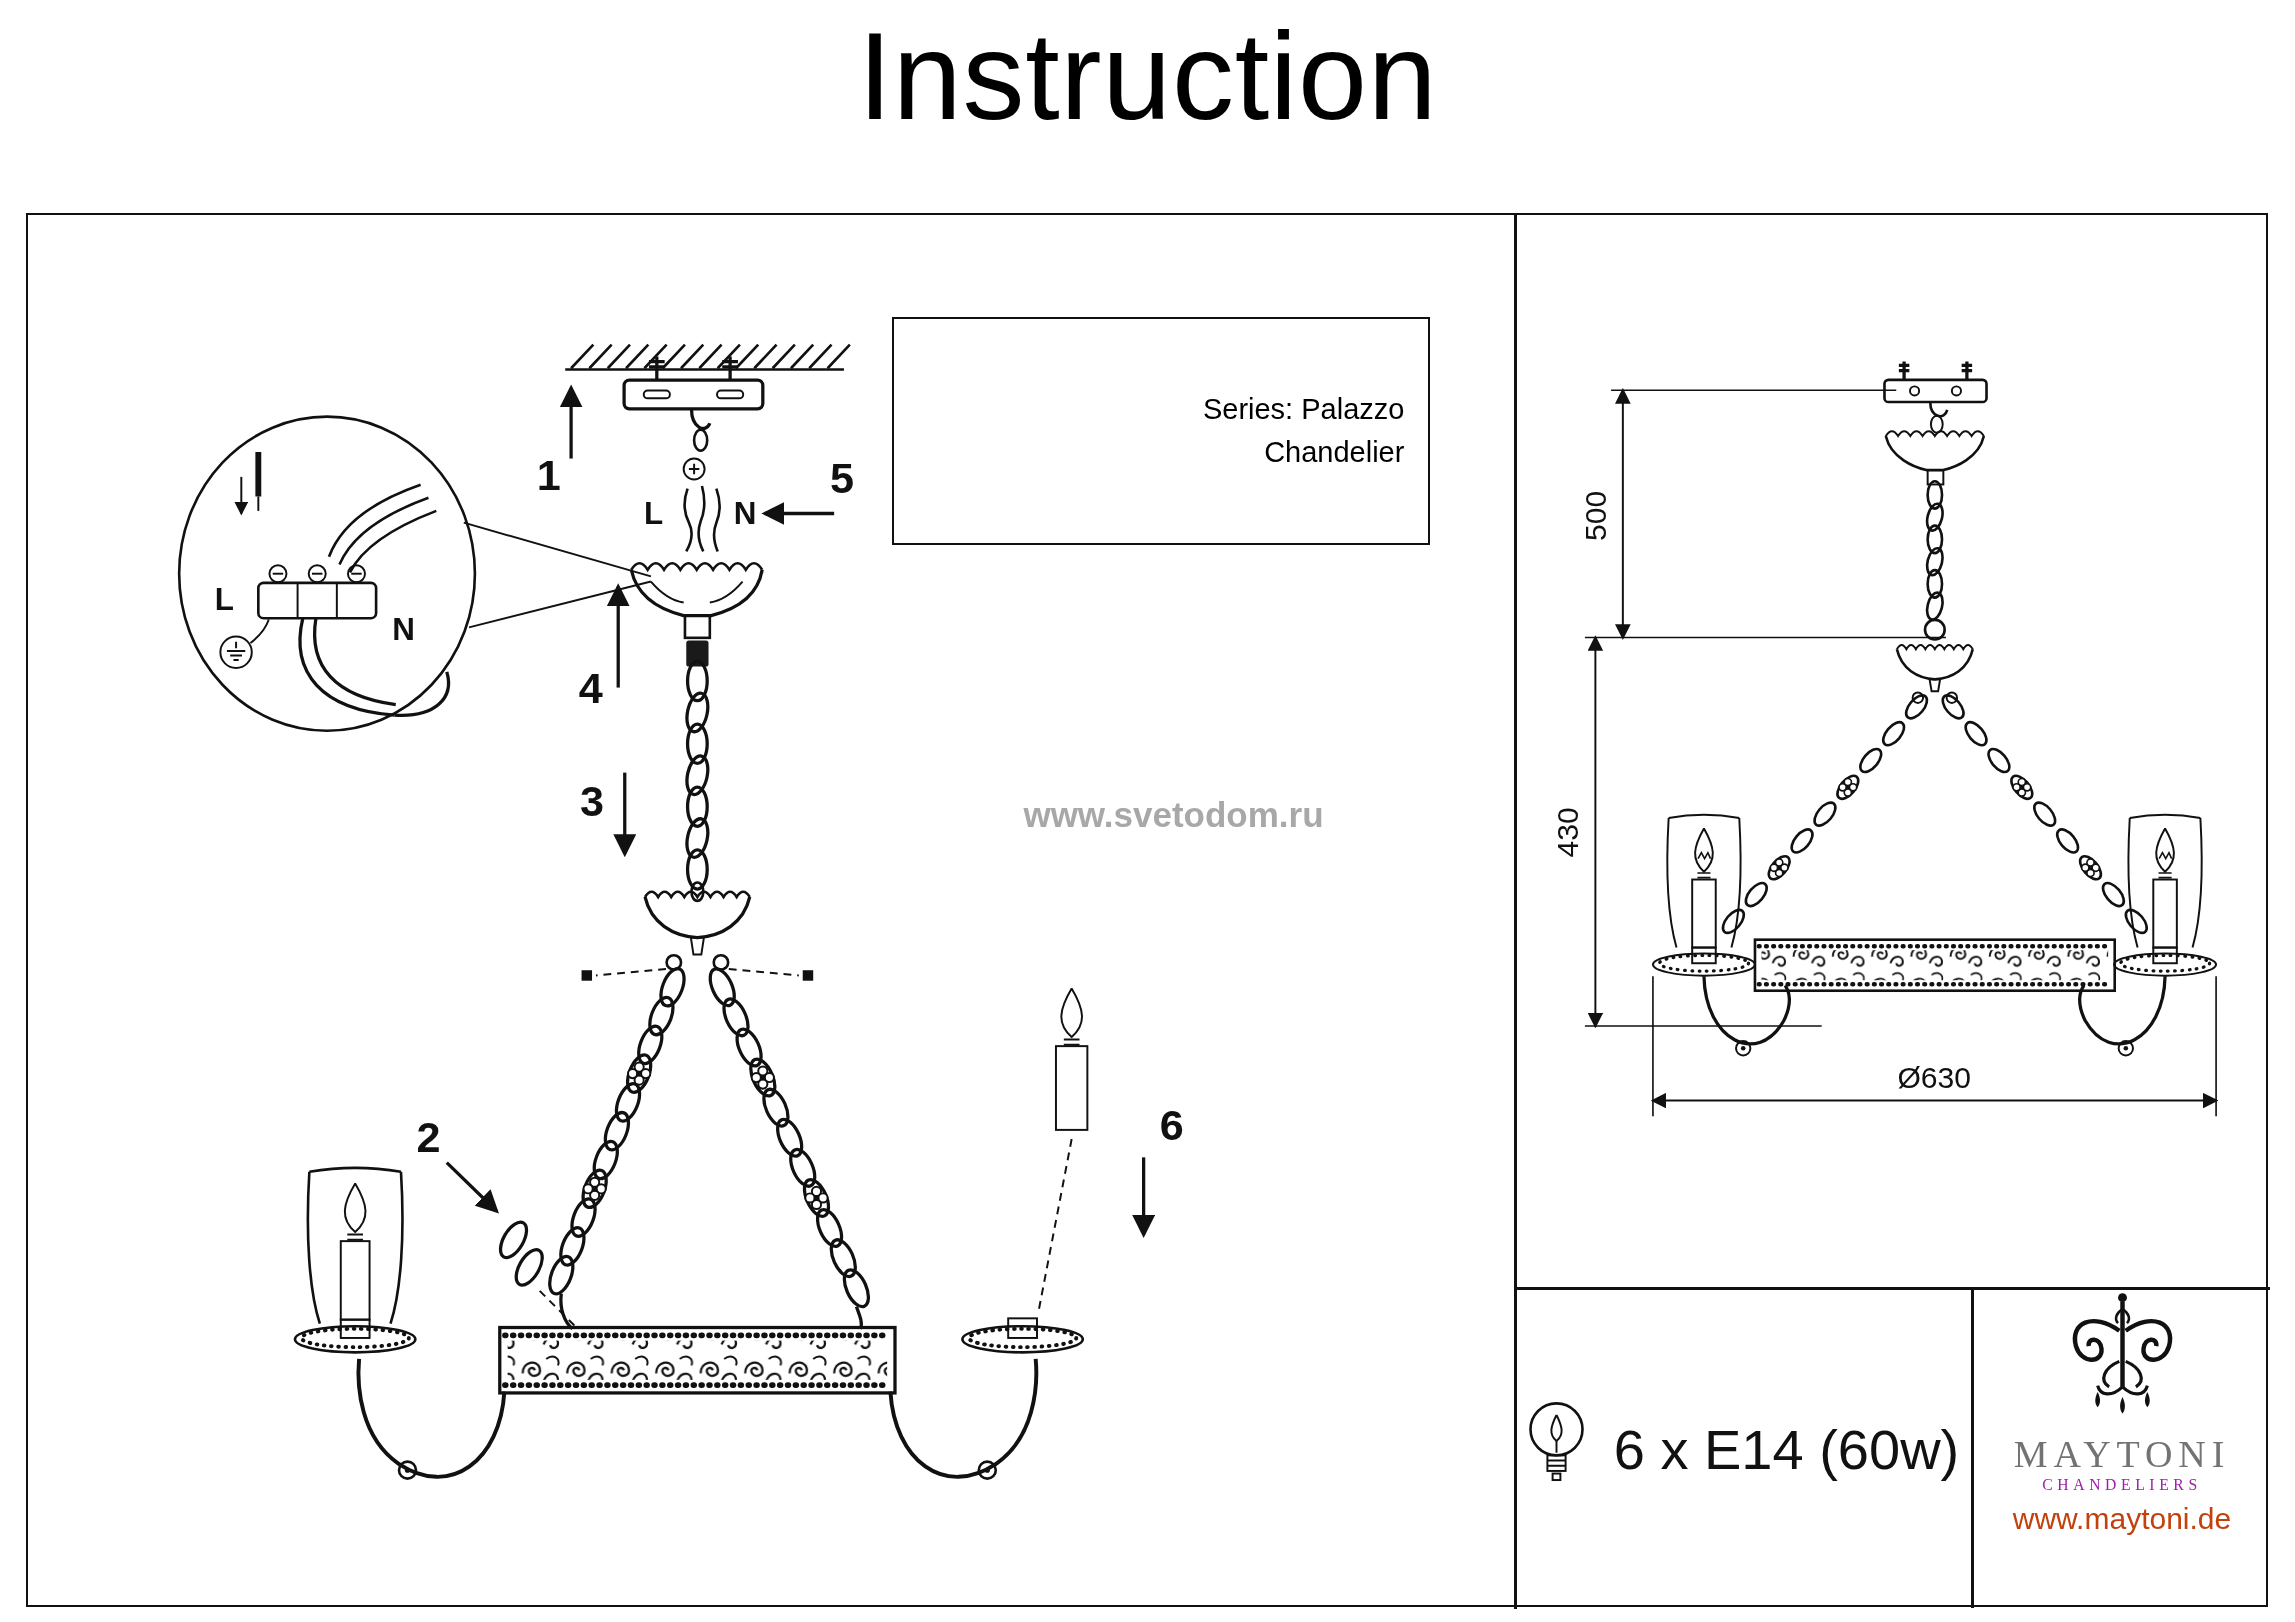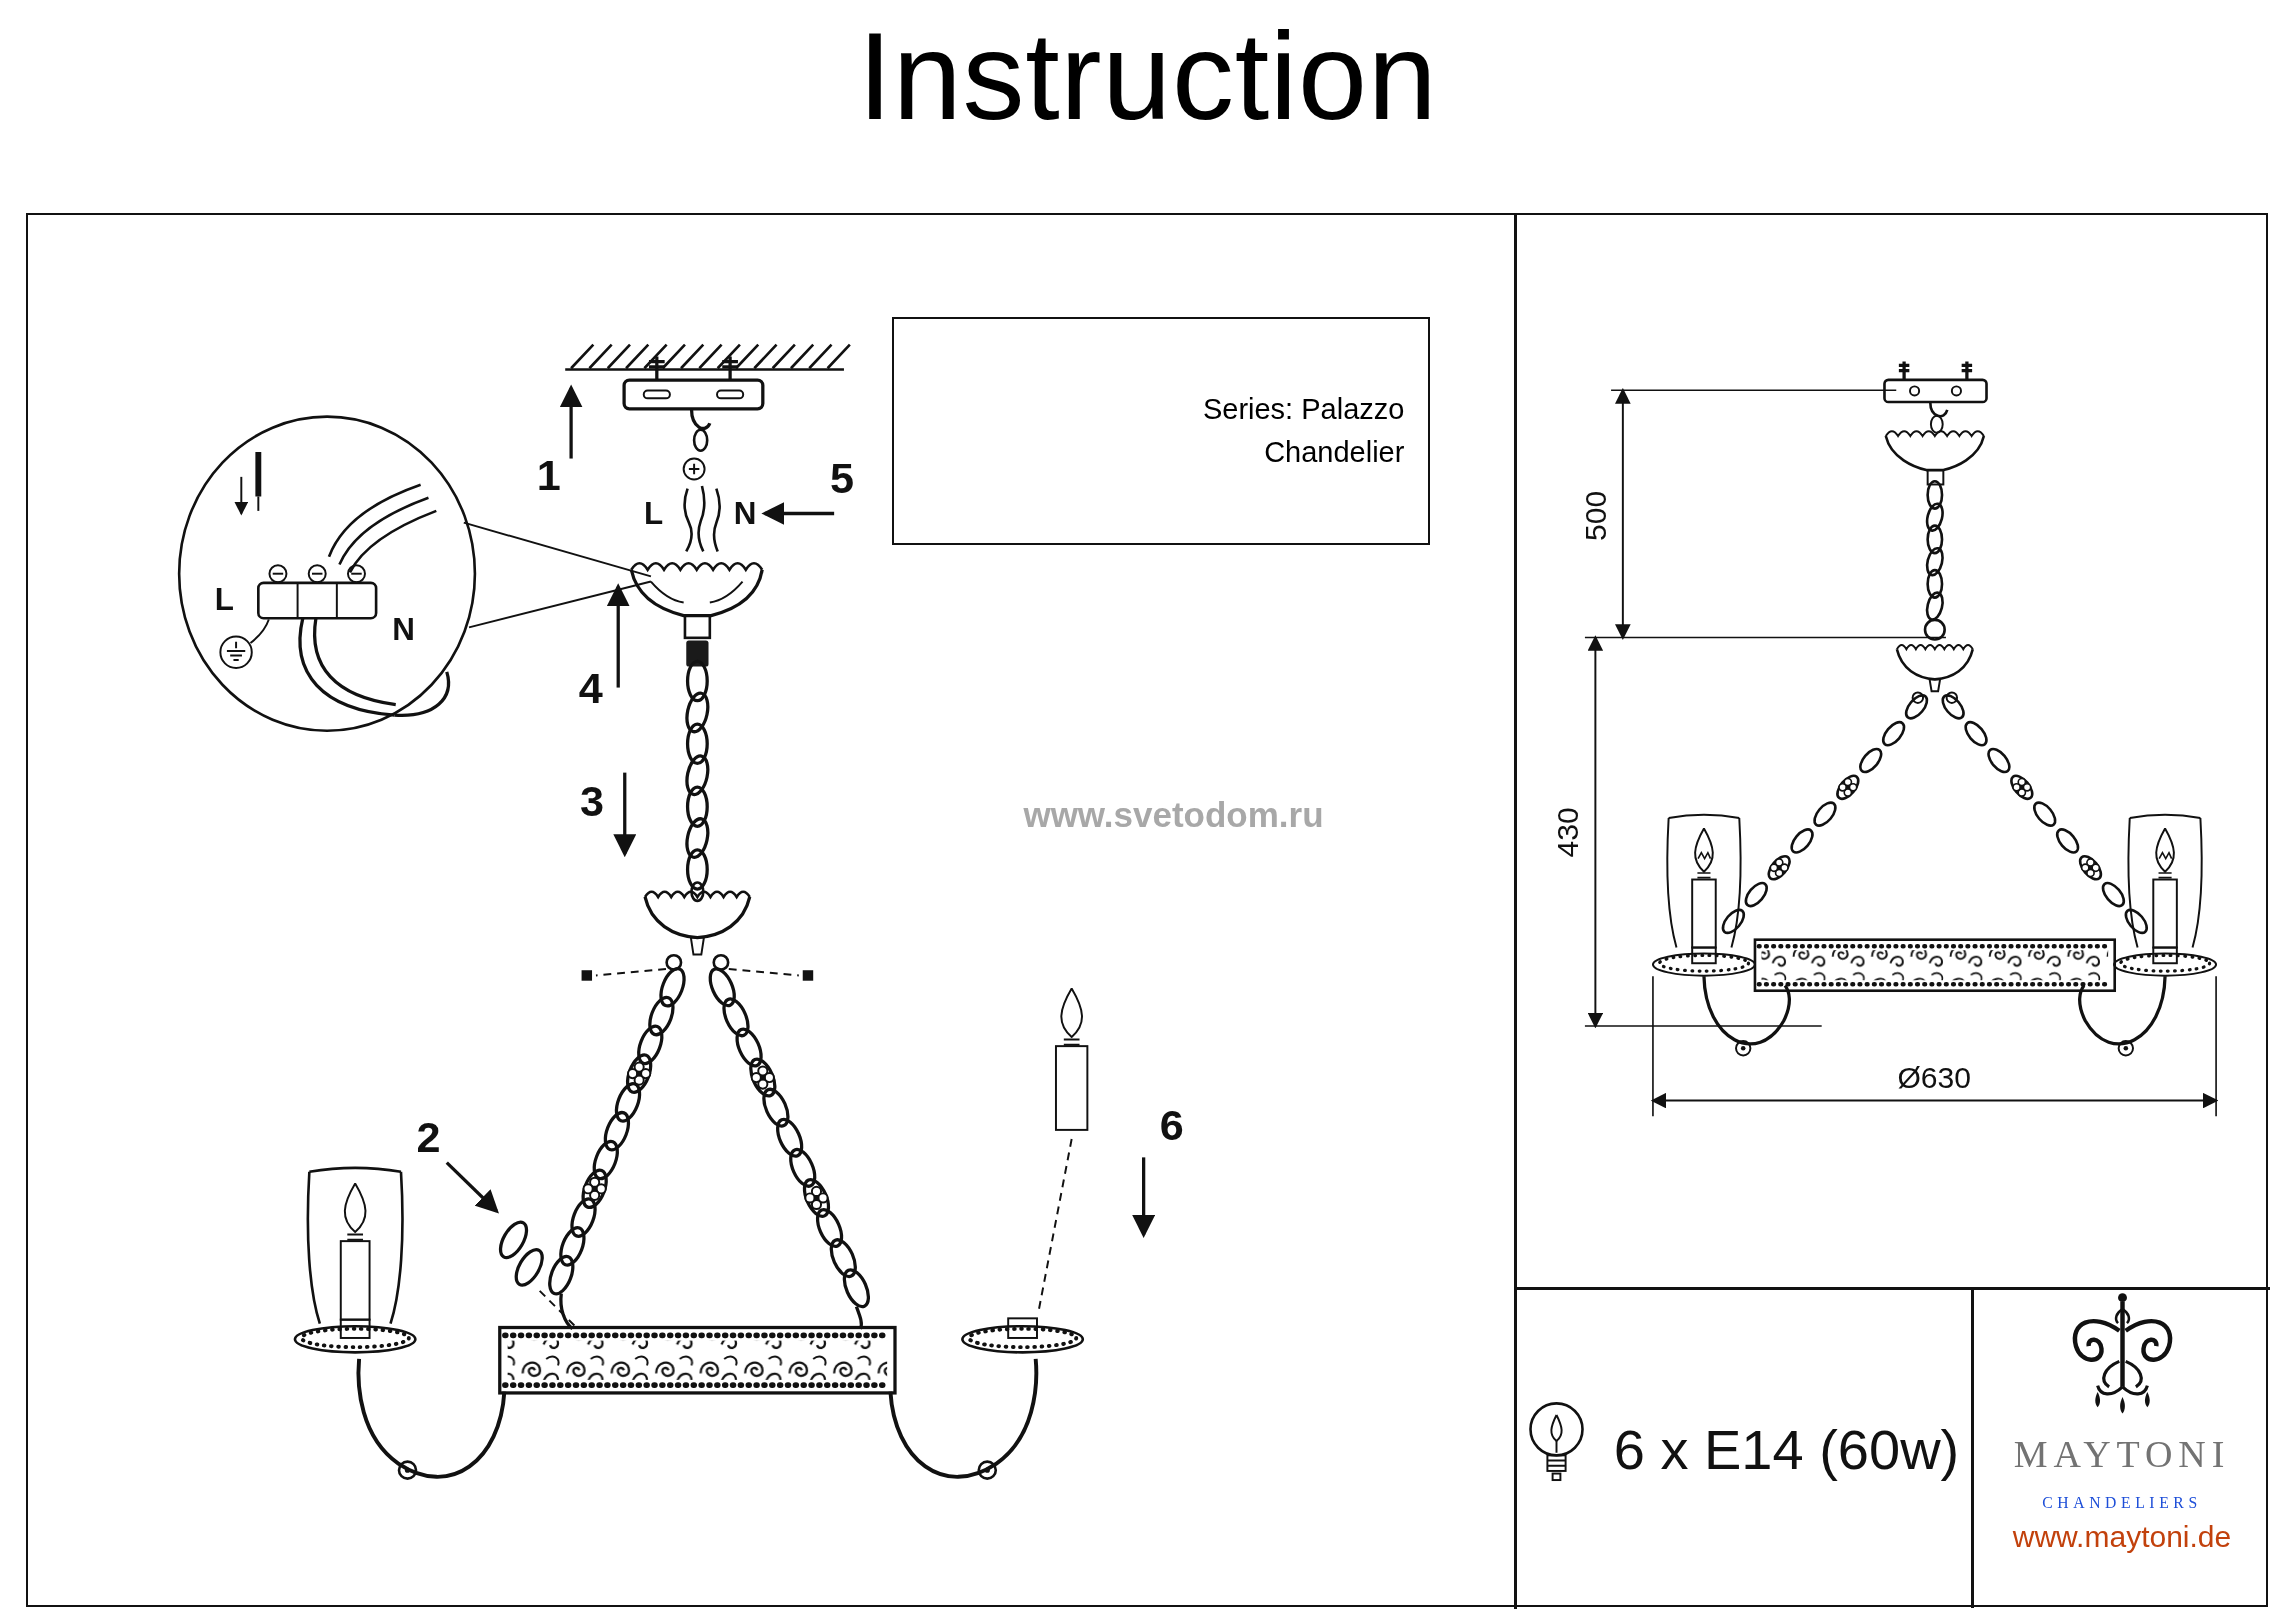--- a/index.html
+++ b/index.html
@@ -9,21 +9,21 @@
   .title{position:absolute;top:5.2px;left:0;width:100%;text-align:center;font-size:124px;letter-spacing:0.7px;color:#000;font-weight:400}
   .frame{position:absolute;left:26px;top:213px;width:2242px;height:1394px;border:2.6px solid #111;background:#fff}
   .abs{position:absolute}
   .vline{position:absolute;width:2.6px;background:#111}
   .hline{position:absolute;height:2.6px;background:#111}
   .infobox{position:absolute;left:864px;top:102px;width:538px;height:228px;border:2.6px solid #111;display:flex;flex-direction:column;justify-content:center;align-items:flex-end;padding-right:23.6px;font-size:29px;line-height:1.5;color:#000;background:#fff}
   .watermark{position:absolute;left:936px;top:580px;width:419px;text-align:center;font-size:35px;font-weight:700;color:#a8a8a8}
   .bulbspec{position:absolute;left:1486px;top:1075px;width:455px;height:319px;display:flex;align-items:center;justify-content:center;gap:25px;font-size:56px;color:#111}
   .logo{position:absolute;left:1946px;top:1075px;width:296px;height:319px;display:flex;flex-direction:column;align-items:center}
   .brandname{font-family:"Liberation Serif",serif;font-size:38px;letter-spacing:5.9px;margin-top:5.2px;color:#737373}
-  .brandsub{font-family:"Liberation Serif",serif;font-size:15.7px;letter-spacing:4.6px;margin-top:18px;color:#1d4ed8}
+  .brandsub{font-family:"Liberation Serif",serif;font-size:15.7px;letter-spacing:4.6px;margin-top:0;color:#a21caf}
   .brandurl{font-size:30px;margin-top:8px;color:#c2410c}
   svg{display:block}
   svg .ln{stroke:#111;fill:none}
   svg text{fill:#111}
   .num{font:700 66px "Liberation Sans",sans-serif}
   .wire{font:700 48px "Liberation Sans",sans-serif}
   .dim{font:400 46px "Liberation Sans",sans-serif}
 </style>
 </head>
 <body>

